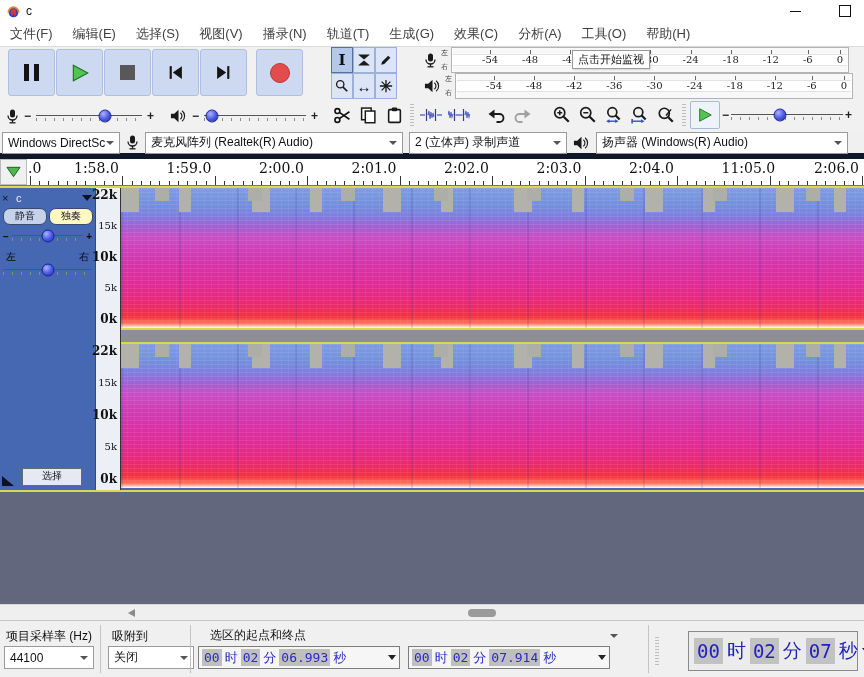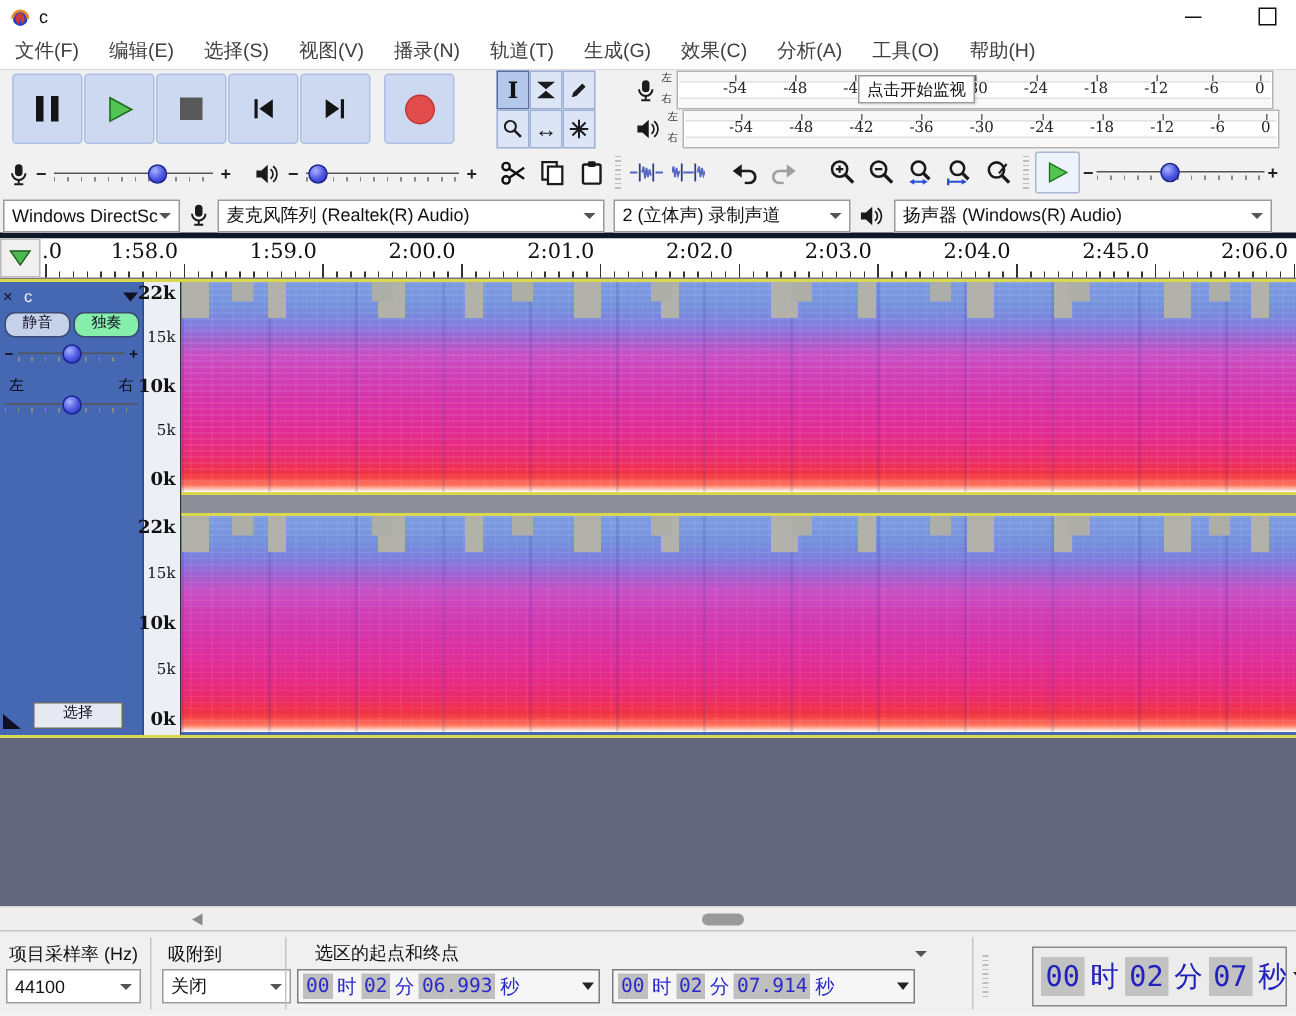--- a/index.html
+++ b/index.html
@@ -60,21 +60,21 @@
   .hslider::after{content:"";position:absolute;left:0;right:0;top:10px;height:3px;background:repeating-linear-gradient(90deg,#8a8a8a 0 1px,transparent 1px 9px);}
   .thumb{position:absolute;top:8px;width:11px;height:11px;border-radius:50%;background:radial-gradient(circle at 35% 30%,#a9b3ff,#4a55e0 55%,#2a32b0);border:1px solid #1a2290;transform:translate(-50%,-50%);z-index:2;}
 
   
   .editbar{position:absolute;left:330px;top:54px;height:28px;display:flex;align-items:center;gap:2px;}
   .ebtn{width:24px;height:26px;display:flex;align-items:center;justify-content:center;}
   .sp8{width:8px;}.sp12{width:12px;}
   .psbtn{width:28px;height:26px;background:#eef2fa;border:1px solid #a8b8d8;border-radius:2px;display:flex;align-items:center;justify-content:center;}
 
   
-  .devicebar{position:absolute;top:132px;left:0;width:864px;height:27px;background:#f0f0f0;border-bottom:4px solid #0f172a;display:flex;align-items:center;gap:6px;padding-left:2px;box-sizing:border-box;}
+  .devicebar{position:absolute;top:132px;left:0;width:864px;height:27px;background:#f0f0f0;border-bottom:6px solid #0f172a;display:flex;align-items:center;gap:6px;padding-left:2px;box-sizing:border-box;}
   .combo{height:22px;background:#fff;border:1px solid #9a9a9a;display:flex;align-items:center;font-size:12px;padding:0 5px;box-sizing:border-box;white-space:nowrap;overflow:hidden;}
   .combo .ctext{overflow:hidden;white-space:nowrap;}
   .chev{margin-left:auto;width:0;height:0;border-top:4px solid #555;border-left:4px solid transparent;border-right:4px solid transparent;flex:none;}
   .c-host{width:118px;}.c-rec{width:258px;}.c-chan{width:158px;}.c-play{width:252px;}
 
   
   .timeline{position:absolute;top:159px;left:0;width:864px;height:27px;background:#fff;border-bottom:1px solid #777;box-sizing:border-box;}
   .pinbtn{position:absolute;left:0;top:0;width:27px;height:26px;background:#f0f0f0;border:1px solid #bbb;box-sizing:border-box;display:flex;align-items:center;justify-content:center;}
   .tl-labels{position:absolute;left:28px;top:1px;right:0;display:flex;overflow:hidden;font-family:"DejaVu Serif",serif;font-size:14px;color:#111;}
   .tl-label{width:92.5px;flex:none;white-space:nowrap;}
@@ -89,21 +89,21 @@
   .focus-line{position:absolute;left:0;width:864px;height:2px;background:#d9d94f;}
   .focus-top{top:0;}
   .focus-bottom{top:304px;}
   .tcp{position:absolute;left:0;top:2px;width:96px;height:302px;background:#4667b2;border-right:1px solid #2d4a8a;box-sizing:border-box;color:#fff;}
   .tcp-header{position:absolute;left:2px;top:2px;right:3px;height:16px;display:flex;align-items:center;}
   .tcp-close{font-size:11px;color:#101020;width:12px;}
   .tcp-name{font-size:11px;color:#f2f2f2;flex:1;padding-left:2px;}
   .tcp-menu-arrow{width:0;height:0;border-top:6px solid #101020;border-left:5px solid transparent;border-right:5px solid transparent;}
   .tcp-btn{position:absolute;top:20px;width:42px;height:15px;border-radius:7px;background:#c6d1ea;border:1px solid #3a4a70;color:#101020;font-size:10px;line-height:13px;text-align:center;}
   .tcp-btn.mute{left:3px;}
-  .tcp-btn.solo{left:49px;background:#86efac;}
+  .tcp-btn.solo{left:49px;background:#fef9c3;}
   .tcp-slider-row{position:absolute;left:3px;right:3px;display:flex;align-items:center;gap:3px;}
   .tcp-slider-row .hslider{flex:1;}
   .tcp-minus,.tcp-plus,.tcp-pan{font-size:10px;color:#0a0a14;font-weight:bold;}
   .panlabels{position:absolute;left:6px;right:6px;top:62px;display:flex;justify-content:space-between;font-size:10px;color:#0a0a14;}
   .tcp-info{position:absolute;left:4px;top:100px;right:2px;font-size:10px;line-height:14px;color:#0a0a14;white-space:nowrap;overflow:hidden;}
   .tcp-bottom{position:absolute;left:2px;bottom:4px;display:flex;align-items:flex-end;gap:8px;}
   .collapse-tri{width:0;height:0;border-bottom:10px solid #101020;border-right:12px solid transparent;}
   .select-btn{width:58px;height:16px;background:#e6e9f2;border:1px solid #6a6a6a;font-size:10px;line-height:14px;text-align:center;color:#101020;}
 
   .ruler-col{position:absolute;left:96px;top:2px;width:25px;height:302px;background:#edeff6;border-right:1px solid #333;box-sizing:border-box;}
@@ -476,21 +476,21 @@
     <div class="tl-labels">
 
     <span class="tl-label">.0</span>
         <span class="tl-label">1:58.0</span>
         <span class="tl-label">1:59.0</span>
         <span class="tl-label">2:00.0</span>
         <span class="tl-label">2:01.0</span>
         <span class="tl-label">2:02.0</span>
         <span class="tl-label">2:03.0</span>
         <span class="tl-label">2:04.0</span>
-        <span class="tl-label">2:45.0</span>
+        <span class="tl-label">11:05.0</span>
         <span class="tl-label">2:06.0</span>
       </div>
     <div class="tl-ticks"></div>
   </div>
 
   <div class="track-region">
     <div class="focus-line focus-top"></div>
 
     <div class="tcp">
       <div class="tcp-header">

